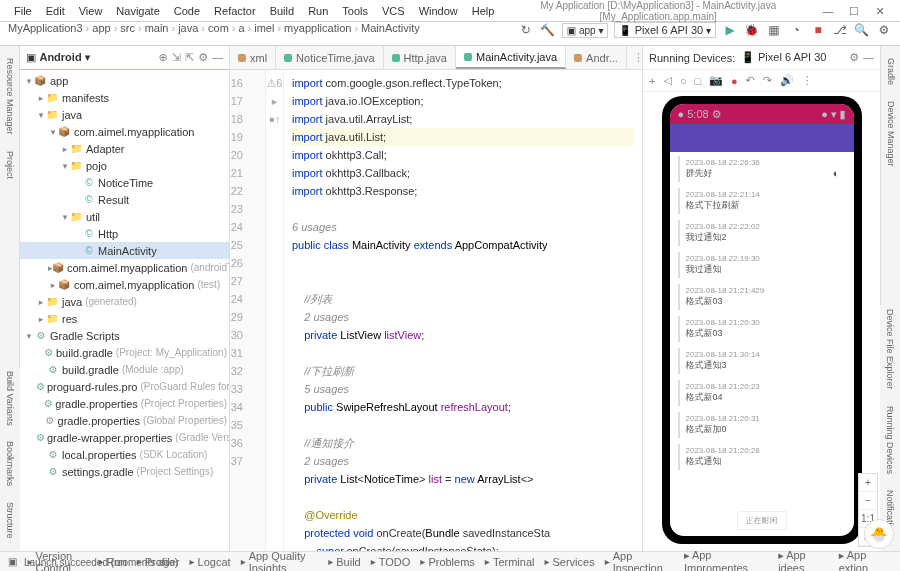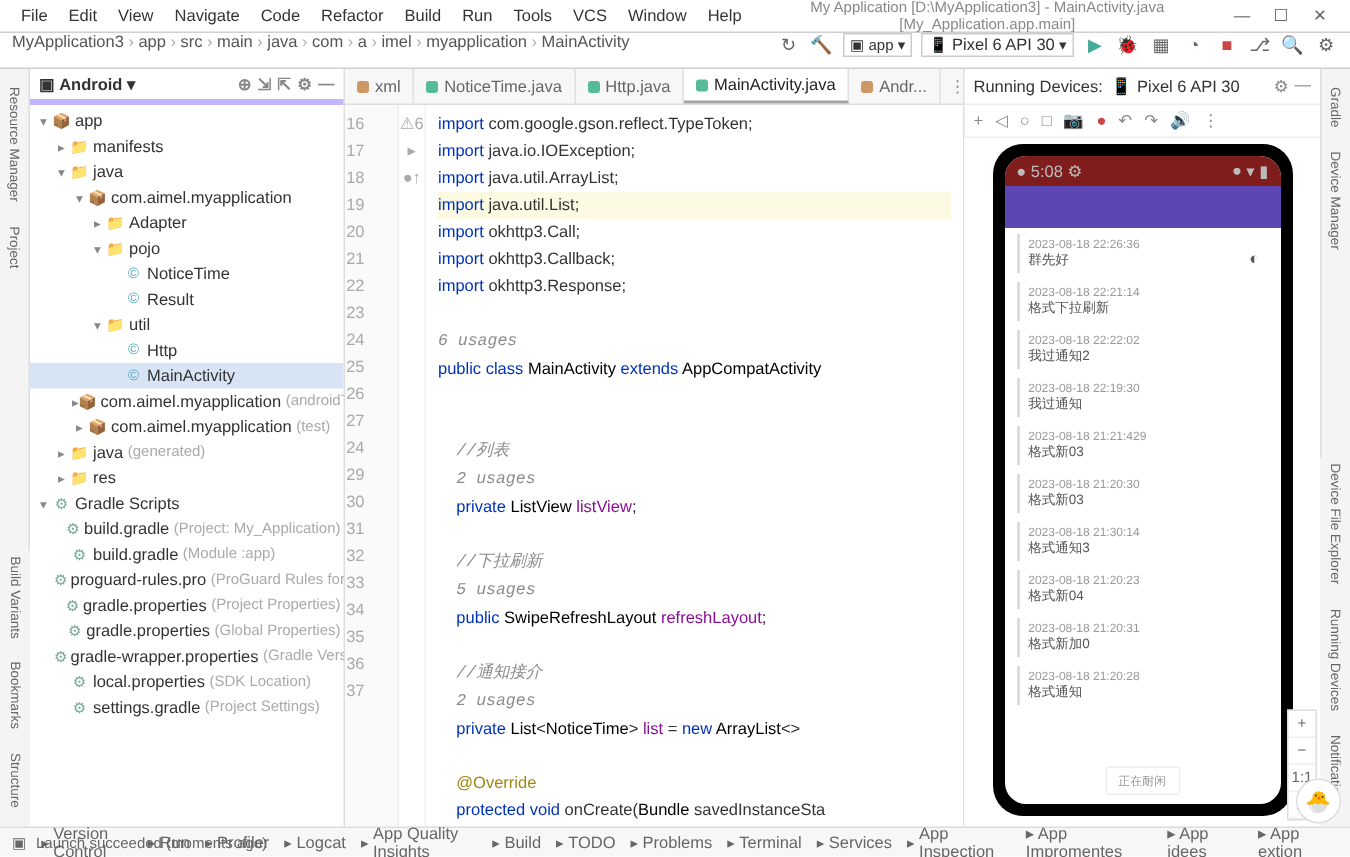--- a/index.html
+++ b/index.html
@@ -14,21 +14,21 @@
 .tb-right { margin-left:auto; display:flex; align-items:center; gap:6px; }
 .tb-icon { width:16px; height:16px; display:inline-flex; align-items:center; justify-content:center; color:#666; font-size:12px; }
 .device-sel { border:1px solid #ccc; padding:1px 4px; font-size:10px; background:#fff; }
 .runicon { color:#4a9; }
 .stopicon { color:#c44; }
 .main { display:flex; height:calc(100% - 22px - 24px - 20px); }
 .left-rail,.right-rail { width:20px; background:#f4f4f4; border-right:1px solid #ddd; display:flex; flex-direction:column; align-items:center; padding-top:8px; gap:8px; }
 .right-rail { border-right:none; border-left:1px solid #ddd; }
 .rail-lbl { writing-mode:vertical-rl; font-size:9px; color:#666; padding:4px 0; cursor:pointer; }
 .sidebar { width:210px; border-right:1px solid #ddd; display:flex; flex-direction:column; background:#fff; }
-.sb-head { display:flex; align-items:center; height:24px; padding:0 6px; border-bottom:4px solid #c4b5fd;font-weight:bold; }
+.sb-head { display:flex; align-items:center; height:24px; padding:0 6px; border-bottom:1px solid #c4b5fd; }
 .sb-head .tools { margin-left:auto; display:flex; gap:4px; font-size:11px; color:#888; }
 .tree { flex:1; overflow:auto; padding:2px 0; }
 .tn { display:flex; align-items:center; height:17px; padding:0 2px; cursor:pointer; white-space:nowrap; }
 .tn.sel { background:#d6e4f5; }
 .tn .ch { width:10px; text-align:center; color:#888; font-size:9px; }
 .tn .ic { width:14px; text-align:center; margin-right:2px; font-size:10px; }
 .tn .ext { color:#aaa; margin-left:3px; font-size:10px; }
 .fld { color:#caa862; }
 .jav { color:#4b8; }
 .pkg { color:#888; }
@@ -39,33 +39,33 @@
 .etab { display:flex; align-items:center; padding:0 8px; height:100%; border-right:1px solid #e0e0e0; gap:4px; color:#666; cursor:pointer; }
 .etab.active { background:#fff; color:#222; border-bottom:2px solid #a3a3a3; }
 .etab .dot { width:8px; height:8px; border-radius:2px; }
 .etab .dj { background:#5b9; }
 .etab .dx { background:#c96; }
 .code-wrap { flex:1; display:flex; overflow:hidden; font-family:Consolas,monospace; font-size:12px; }
 .gutter { width:36px; background:#fafafa; border-right:1px solid #eee; text-align:right; color:#aaa; padding:4px 22px 0 0; line-height:18px; }
 .marks { width:18px; background:#fff; border-right:1px solid #f0f0f0; padding-top:4px; line-height:18px; text-align:center; font-size:9px; color:#aaa; }
 .code { flex:1; padding:4px 8px 0 8px; line-height:18px; white-space:pre; overflow:hidden; }
 .kw { color:#0033b3; }
-.cm { color:#8c8c8c; font-style:italic;font-family:Liberation Mono, monospace; }
+.cm { color:#8c8c8c; font-style:italic; }
 .typ { color:#000; }
 .fld2 { color:#871094; }
 .ann { color:#9e880d; }
 .hl-line { background:#fcfae3; display:inline-block; width:100%; }
 .running-panel { width:238px; border-left:1px solid #ddd; display:flex; flex-direction:column; }
 .run-head { display:flex; align-items:center; height:24px; padding:0 6px; border-bottom:1px solid #eee; font-size:11px; gap:6px; }
 .run-head .g { margin-left:auto; display:flex; gap:4px; color:#888; }
 .run-tools { display:flex; align-items:center; height:22px; padding:0 6px; gap:8px; color:#888; border-bottom:1px solid #eee; font-size:12px; }
 .phone { flex:1; display:flex; align-items:flex-start; justify-content:center; padding:4px; background:#fff; position:relative; }
 .phone-frame { width:200px; height:448px; background:#000; border-radius:20px; padding:8px; position:relative; }
 .phone-screen { width:100%; height:100%; background:#fff; border-radius:14px; overflow:hidden; display:flex; flex-direction:column; }
-.p-status { height:20px; background:#7f1d1d; display:flex; align-items:center; padding:0 8px; color:#bbb; font-size:9px; }
+.p-status { height:20px; background:#be185d; display:flex; align-items:center; padding:0 8px; color:#bbb; font-size:9px; }
 .p-status .r { margin-left:auto; display:flex; gap:3px; }
 .p-app { height:28px; background:#5b46b3; }
 .p-list { flex:1; overflow:hidden; padding:4px 8px; }
 .p-item { border-left:2px solid #ddd; padding:2px 6px; margin-bottom:6px; }
 .p-date { font-size:8px; color:#999; }
 .p-txt { font-size:9px; color:#555; }
 .p-load { text-align:left; margin:6px 0; font-size:8px; color:#999; border:1px solid #eee; padding:3px 8px; display:inline-block; border-radius:2px; }
 .p-footer { text-align:center; }
 .zoom-ctl { position:absolute; right:2px; bottom:4px; display:flex; flex-direction:column; border:1px solid #ddd; background:#fff; }
 .zoom-ctl div { width:18px; height:18px; text-align:center; line-height:18px; border-bottom:1px solid #eee; cursor:pointer; font-size:10px; color:#666; }

